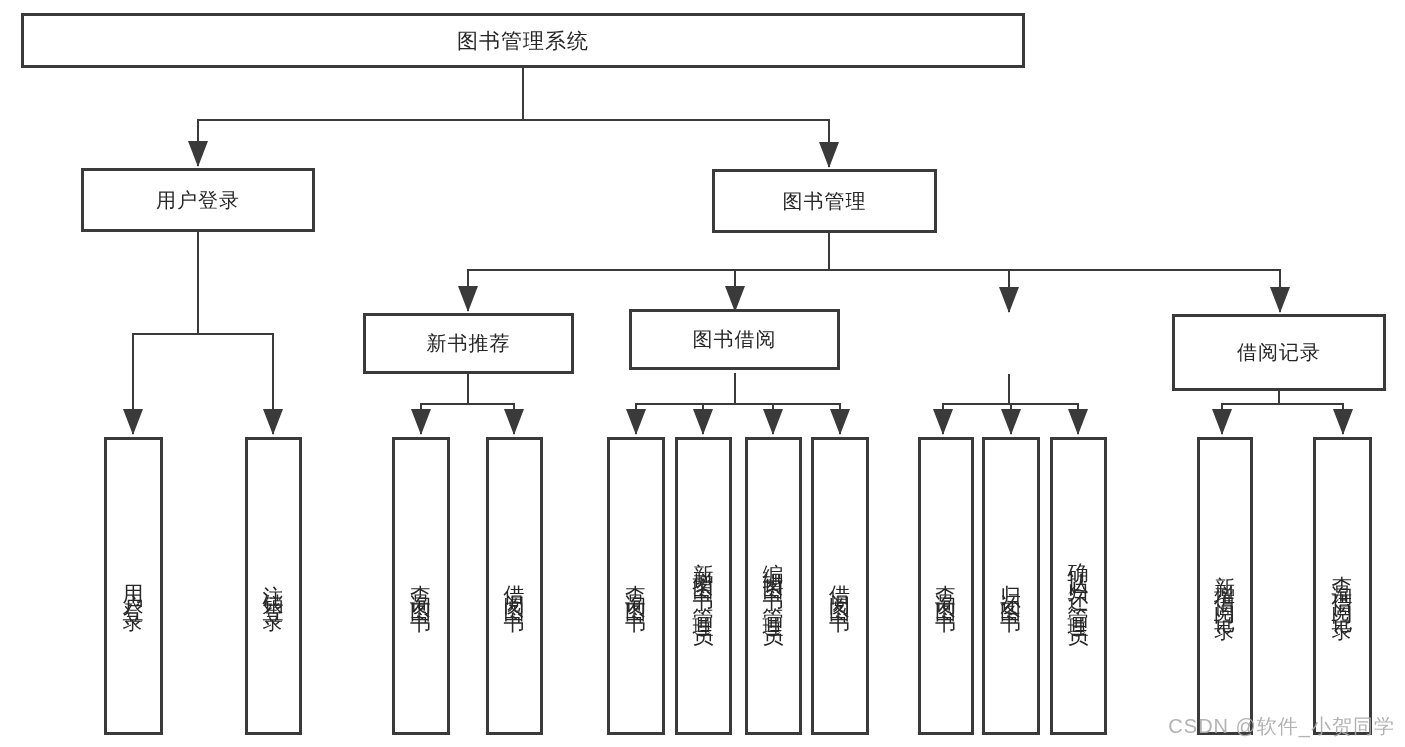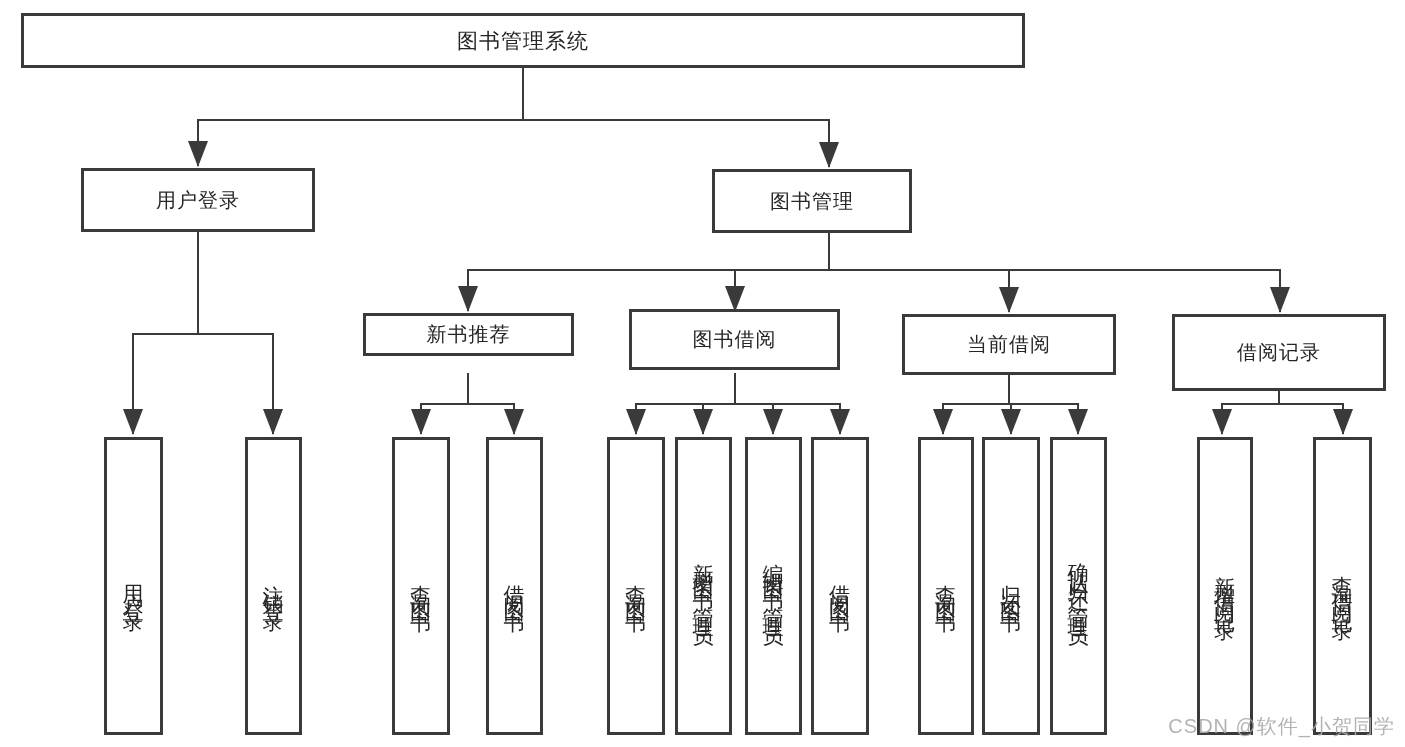--- a/index.html
+++ b/index.html
@@ -115,25 +115,24 @@
       <line class="ln" x1="1279" y1="375" x2="1279" y2="404"></line>
       <line class="ln" x1="1222" y1="404" x2="1343" y2="404"></line>
       <line class="ln arr" x1="1222" y1="404" x2="1222" y2="433"></line>
       <line class="ln arr" x1="1343" y1="404" x2="1343" y2="433"></line>
     </g>
   </svg>
 
   <div class="node root-node" style="left:21px;top:13px;width:1004px;height:55px">图书管理系统</div>
 
   <div class="node" style="left:81px;top:168px;width:234px;height:64px">用户登录</div>
-  <div class="node" style="left:712px;top:169px;width:200px;height:64px">图书管理</div>
+  <div class="node" style="left:712px;top:169px;width:225px;height:64px">图书管理</div>
 
-  <div class="node" style="left:363px;top:313px;width:211px;height:43px">新书推荐</div>
+  <div class="node" style="left:363px;top:313px;width:211px;height:61px">新书推荐</div>
   <div class="node" style="left:629px;top:309px;width:211px;height:61px">图书借阅</div>
-  <div class="node" style="left:902px;top:314px;width:214px;height:61px">当前借阅</div>
   <div class="node" style="left:1172px;top:314px;width:214px;height:77px">借阅记录</div>
 
   <div class="node leaf" style="left:104px;top:437px;width:59px;height:298px">用户登录</div>
   <div class="node leaf" style="left:245px;top:437px;width:57px;height:298px">注销登录</div>
 
   <div class="node leaf" style="left:392px;top:437px;width:58px;height:298px">查询图书</div>
   <div class="node leaf" style="left:486px;top:437px;width:57px;height:298px">借阅图书</div>
 
   <div class="node leaf" style="left:607px;top:437px;width:58px;height:298px">查询图书</div>
   <div class="node leaf" style="left:675px;top:437px;width:57px;height:298px">新增图书（管理员）</div>

